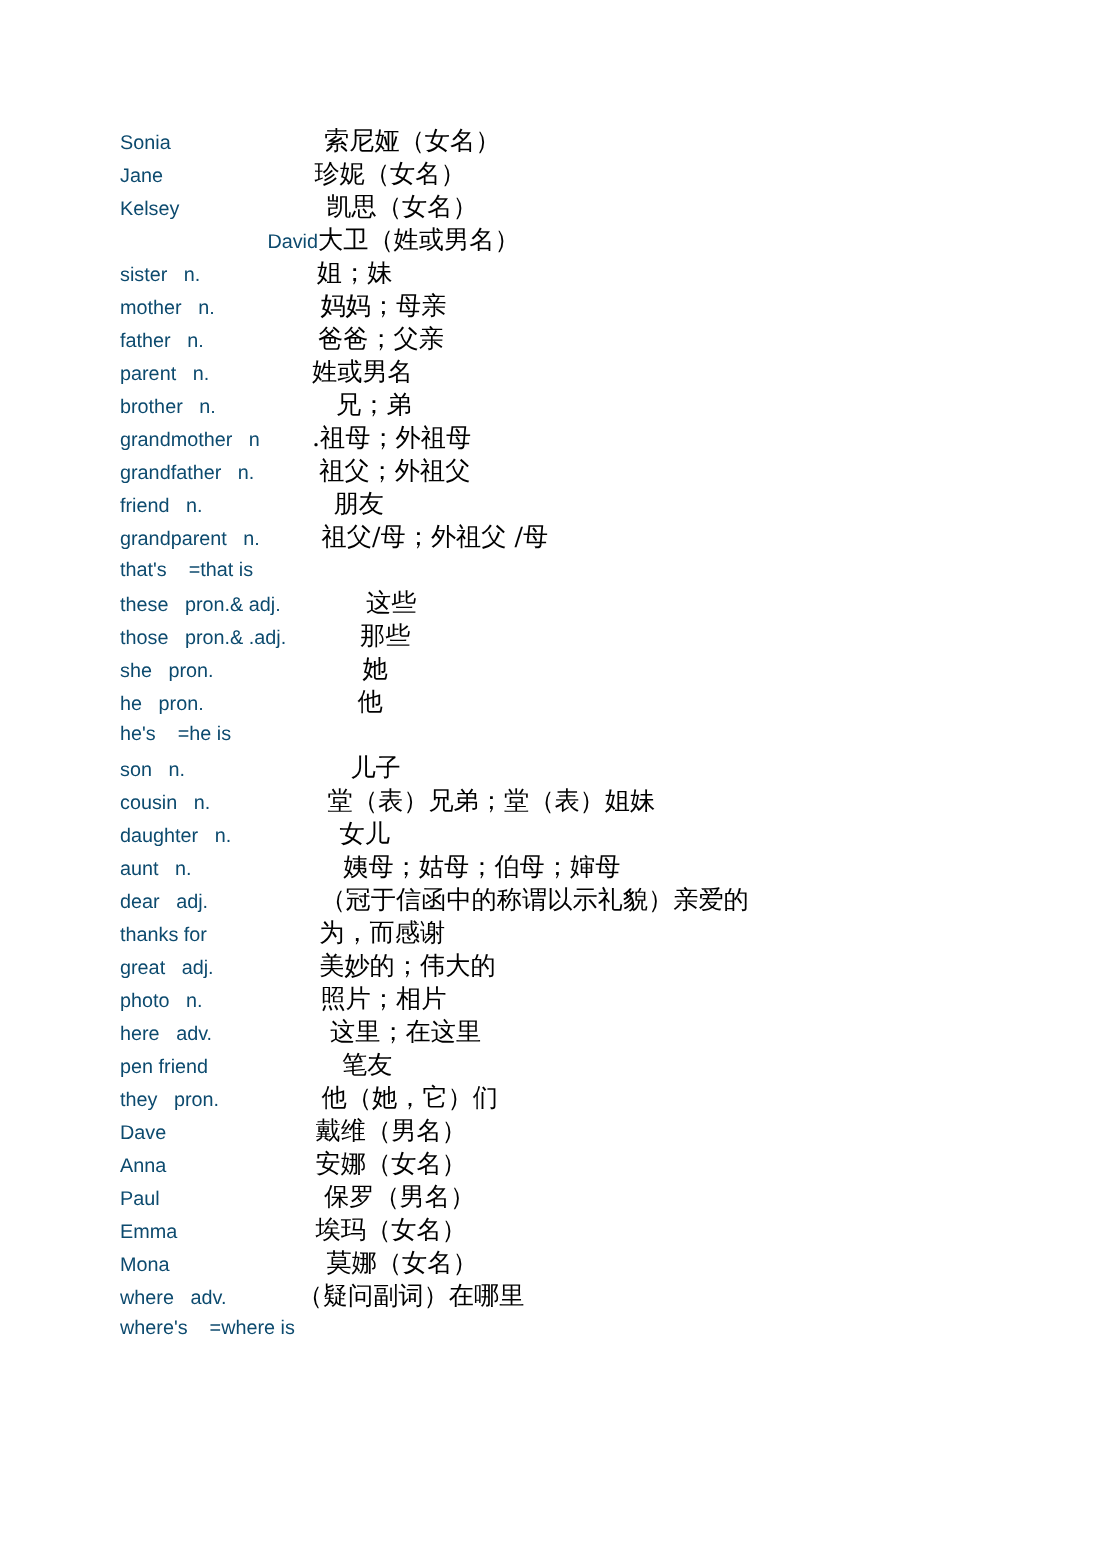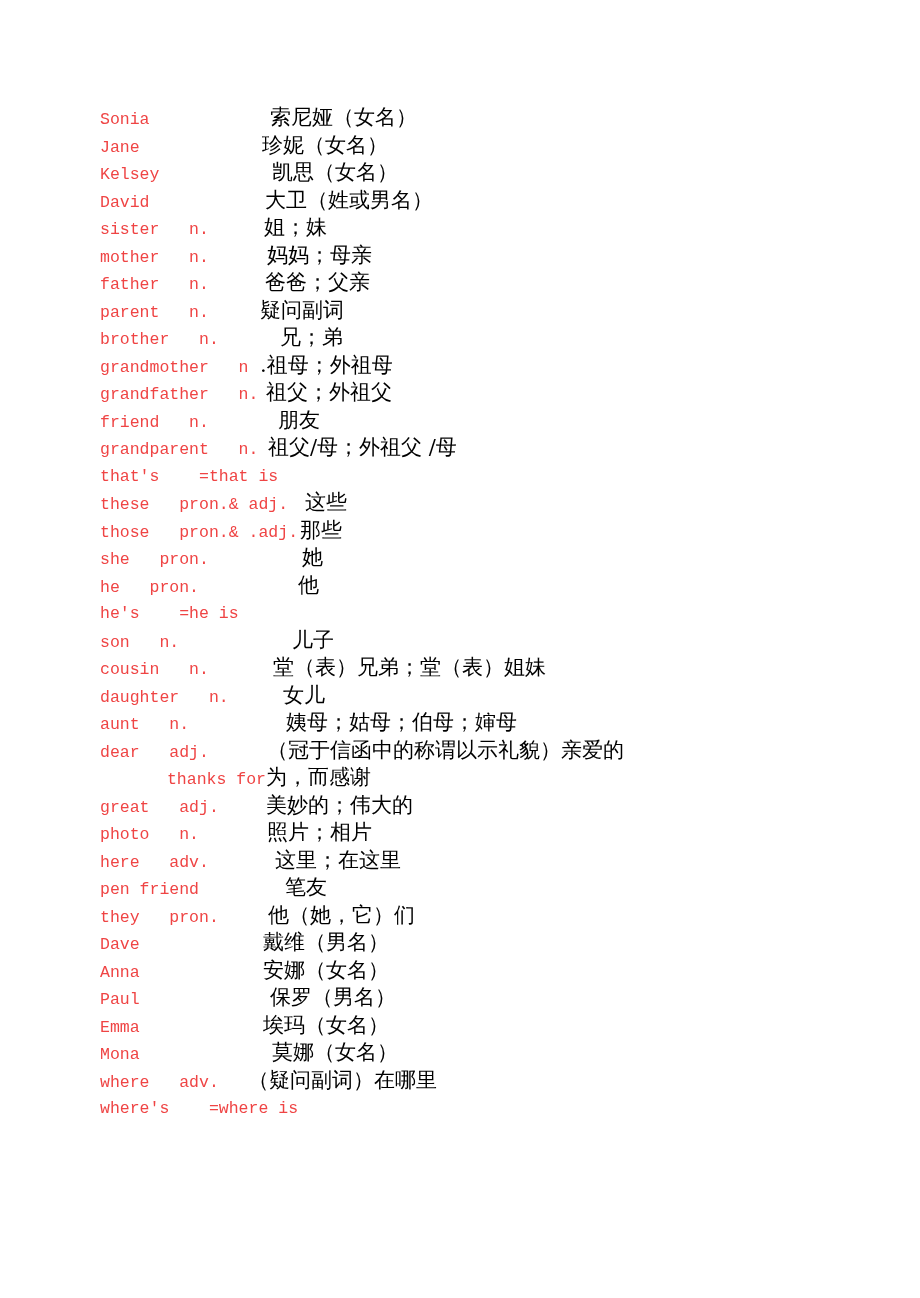--- a/index.html
+++ b/index.html
@@ -22,64 +22,64 @@
   }
   .entry {
     display: block;
     height: 27.5px;
     line-height: 27.5px;
     white-space: pre;
     color: #000000;
   }
   .en {
     display: inline-block;
-    font-family: Liberation Mono, monospace;
+    font-family: Liberation Sans, sans-serif;
     font-size: 16.5px;
-    color: #ef4444;
+    color: #0c4a6e;
     white-space: pre;
     vertical-align: baseline;
   }
   .zh {
     font-family: "DejaVu Serif", "Liberation Serif", serif;
     font-size: 21px;
     color: #000000;
     white-space: pre;
     vertical-align: baseline;
   }
 </style>
 </head>
 <body>
 
 <div class="page">
   <div class="wordlist">
       <div class="entry"><span class="en" style="min-width: 170px;">Sonia</span><span class="zh">索尼娅（女名）</span></div>
       <div class="entry"><span class="en" style="min-width: 162px;">Jane</span><span class="zh">珍妮（女名）</span></div>
       <div class="entry"><span class="en" style="min-width: 172px;">Kelsey</span><span class="zh">凯思（女名）</span></div>
-      <div class="entry"><span class="en" style="min-width: 165px;">David</span><span class="zh">大卫（姓或男名）</span></div>
+      <div class="entry"><span class="en" style="min-width: 165px; text-align: right;">David</span><span class="zh">大卫（姓或男名）</span></div>
       <div class="entry"><span class="en" style="min-width: 164px;">sister   n.</span><span class="zh">姐；妹</span></div>
       <div class="entry"><span class="en" style="min-width: 167px;">mother   n.</span><span class="zh">妈妈；母亲</span></div>
       <div class="entry"><span class="en" style="min-width: 165px;">father   n.</span><span class="zh">爸爸；父亲</span></div>
-      <div class="entry"><span class="en" style="min-width: 160px;">parent   n.</span><span class="zh">疑问副词</span></div>
+      <div class="entry"><span class="en" style="min-width: 160px;">parent   n.</span><span class="zh">姓或男名</span></div>
       <div class="entry"><span class="en" style="min-width: 180px;">brother   n.</span><span class="zh">兄；弟</span></div>
       <div class="entry"><span class="en" style="min-width: 160px;">grandmother   n</span><span class="zh">.祖母；外祖母</span></div>
       <div class="entry"><span class="en" style="min-width: 166px;">grandfather   n.</span><span class="zh">祖父；外祖父</span></div>
       <div class="entry"><span class="en" style="min-width: 178px;">friend   n.</span><span class="zh">朋友</span></div>
       <div class="entry"><span class="en" style="min-width: 168px;">grandparent   n.</span><span class="zh">祖父/母；外祖父 /母</span></div>
       <div class="entry"><span class="en">that's    =that is</span></div>
       <div class="entry"><span class="en" style="min-width: 205px;">these   pron.&amp; adj.</span><span class="zh">这些</span></div>
       <div class="entry"><span class="en" style="min-width: 200px;">those   pron.&amp; .adj.</span><span class="zh">那些</span></div>
       <div class="entry"><span class="en" style="min-width: 202px;">she   pron.</span><span class="zh">她</span></div>
       <div class="entry"><span class="en" style="min-width: 198px;">he   pron.</span><span class="zh">他</span></div>
       <div class="entry"><span class="en">he's    =he is</span></div>
       <div class="entry"><span class="en" style="min-width: 192px;">son   n.</span><span class="zh">儿子</span></div>
       <div class="entry"><span class="en" style="min-width: 173px;">cousin   n.</span><span class="zh">堂（表）兄弟；堂（表）姐妹</span></div>
       <div class="entry"><span class="en" style="min-width: 183px;">daughter   n.</span><span class="zh">女儿</span></div>
       <div class="entry"><span class="en" style="min-width: 186px;">aunt   n.</span><span class="zh">姨母；姑母；伯母；婶母</span></div>
       <div class="entry"><span class="en" style="min-width: 167px;">dear   adj.</span><span class="zh">（冠于信函中的称谓以示礼貌）亲爱的</span></div>
-      <div class="entry"><span class="en" style="min-width: 166px; text-align: right;">thanks for</span><span class="zh">为，而感谢</span></div>
+      <div class="entry"><span class="en" style="min-width: 166px;">thanks for</span><span class="zh">为，而感谢</span></div>
       <div class="entry"><span class="en" style="min-width: 166px;">great   adj.</span><span class="zh">美妙的；伟大的</span></div>
       <div class="entry"><span class="en" style="min-width: 167px;">photo   n.</span><span class="zh">照片；相片</span></div>
       <div class="entry"><span class="en" style="min-width: 175px;">here   adv.</span><span class="zh">这里；在这里</span></div>
       <div class="entry"><span class="en" style="min-width: 185px;">pen friend</span><span class="zh">笔友</span></div>
       <div class="entry"><span class="en" style="min-width: 168px;">they   pron.</span><span class="zh">他（她，它）们</span></div>
       <div class="entry"><span class="en" style="min-width: 163px;">Dave</span><span class="zh">戴维（男名）</span></div>
       <div class="entry"><span class="en" style="min-width: 163px;">Anna</span><span class="zh">安娜（女名）</span></div>
       <div class="entry"><span class="en" style="min-width: 170px;">Paul</span><span class="zh">保罗（男名）</span></div>
       <div class="entry"><span class="en" style="min-width: 163px;">Emma</span><span class="zh">埃玛（女名）</span></div>
       <div class="entry"><span class="en" style="min-width: 172px;">Mona</span><span class="zh">莫娜（女名）</span></div>

